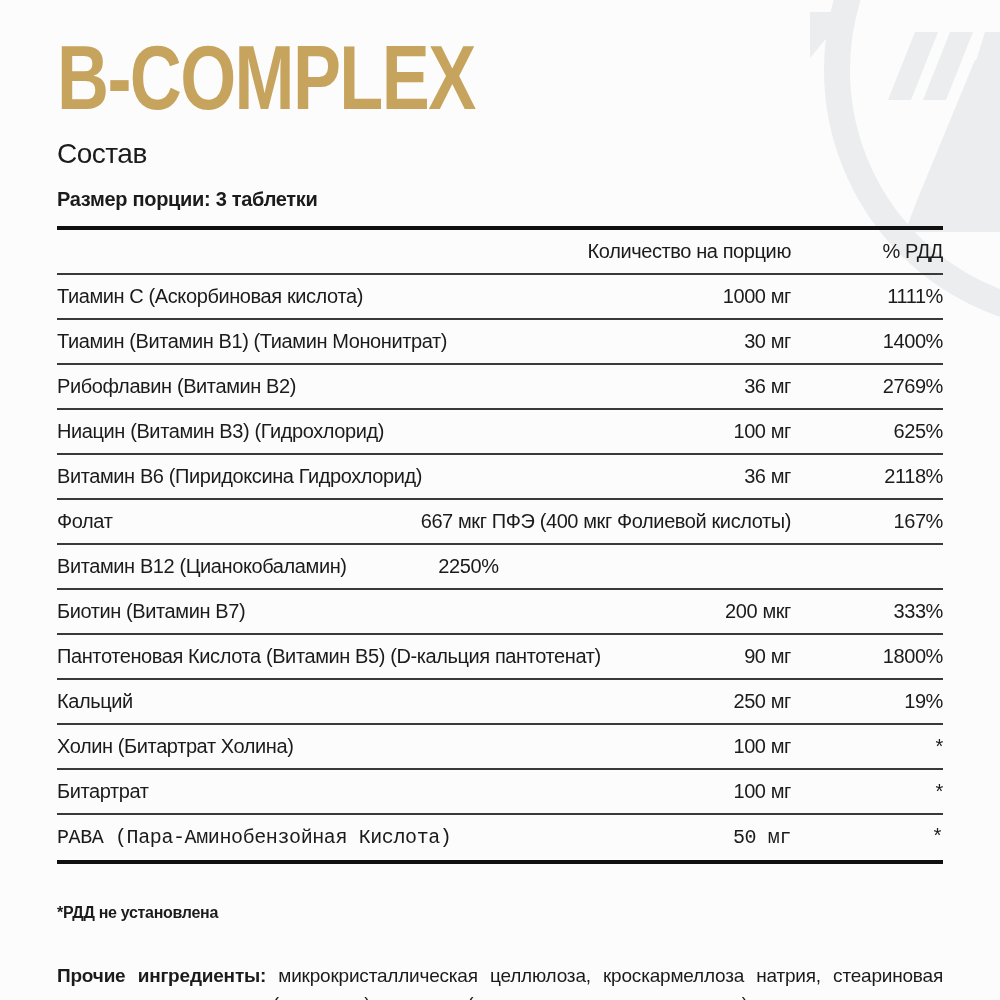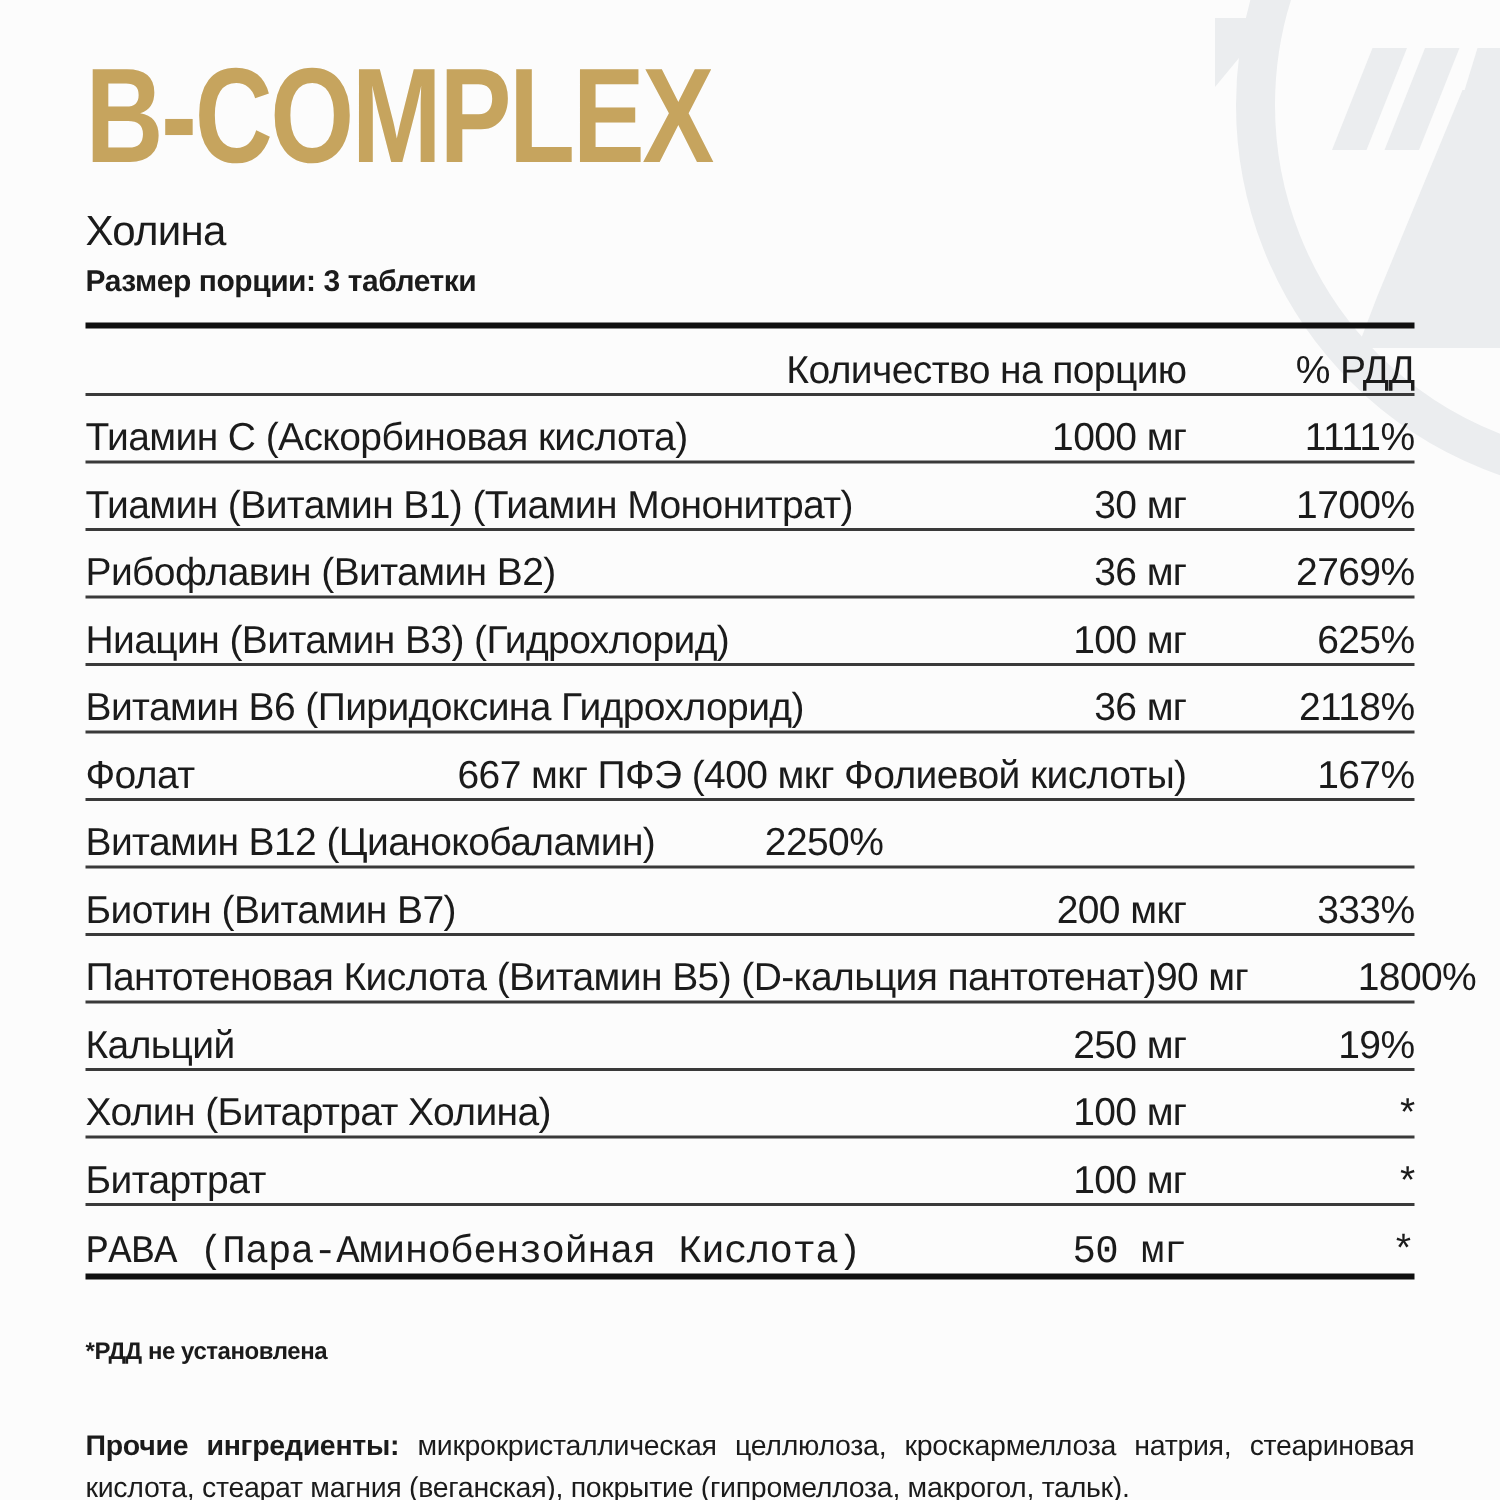--- a/index.html
+++ b/index.html
@@ -33,36 +33,36 @@
     transform-origin: left top;
     white-space: nowrap;
   }
   .section-heading {
     margin-top: 16px;
     font-size: 28px;
     font-weight: 400;
     letter-spacing: -0.5px;
   }
   .serving-size {
-    margin-top: 7px;
+    margin-top: 18px;
     font-size: 20px;
     font-weight: 700;
     letter-spacing: -0.3px;
   }
   .facts-table {
     margin-top: 15px;
     border-top: 4px solid #101010;
     border-bottom: 4px solid #101010;
   }
   .t-row {
     display: flex;
-    align-items: flex-end;
+    align-items: center;
     height: 45px;
     border-bottom: 2px solid #3a3a3a;
-    font-size: 26px;
+    font-size: 20px;
     letter-spacing: -0.4px;
   }
   .t-row:last-child { border-bottom: none; font-family: Liberation Mono, monospace; }
   .t-header { border-bottom: 2px solid #3a3a3a; }
   .cell-name   { flex: 0 0 auto; text-align: left; white-space: nowrap; }
   .cell-amount { flex: 1 1 auto; text-align: right; white-space: nowrap; }
   .cell-rdd    { flex: 0 0 152px; text-align: right; white-space: nowrap; }
   .footnote {
     margin-top: 40px;
     font-size: 16px;
@@ -93,41 +93,41 @@
     <polygon points="985,32 1000,32 1000,120 958,120" fill="#ebedef"></polygon>
     <polygon points="1000,60 1000,198 918,198 975,60" fill="#ebedef"></polygon>
     <polygon points="918,198 1000,198 1000,232 905,232" fill="#ebedef"></polygon>
   </svg>
 </div>
 
 <div class="content">
 
   <div class="title">B-COMPLEX</div>
 
-  <div class="section-heading">Холина</div>
+  <div class="section-heading">Состав</div>
 
   <div class="serving-size">Размер порции: 3 таблетки</div>
 
   <div class="facts-table">
     <div class="t-row t-header">
       <div class="cell-name"></div>
       <div class="cell-amount">Количество на порцию</div>
       <div class="cell-rdd">% РДД</div>
     </div>
     <div>
   <div class="t-row">
     <div class="cell-name">Тиамин C (Аскорбиновая кислота)</div>
     <div class="cell-amount">1000 мг</div>
     <div class="cell-rdd">1111%</div>
   </div>
 
   <div class="t-row">
     <div class="cell-name">Тиамин (Витамин B1) (Тиамин Мононитрат)</div>
     <div class="cell-amount">30 мг</div>
-    <div class="cell-rdd">1700%</div>
+    <div class="cell-rdd">1400%</div>
   </div>
 
   <div class="t-row">
     <div class="cell-name">Рибофлавин (Витамин B2)</div>
     <div class="cell-amount">36 мг</div>
     <div class="cell-rdd">2769%</div>
   </div>
 
   <div class="t-row">
     <div class="cell-name">Ниацин (Витамин B3) (Гидрохлорид)</div>

